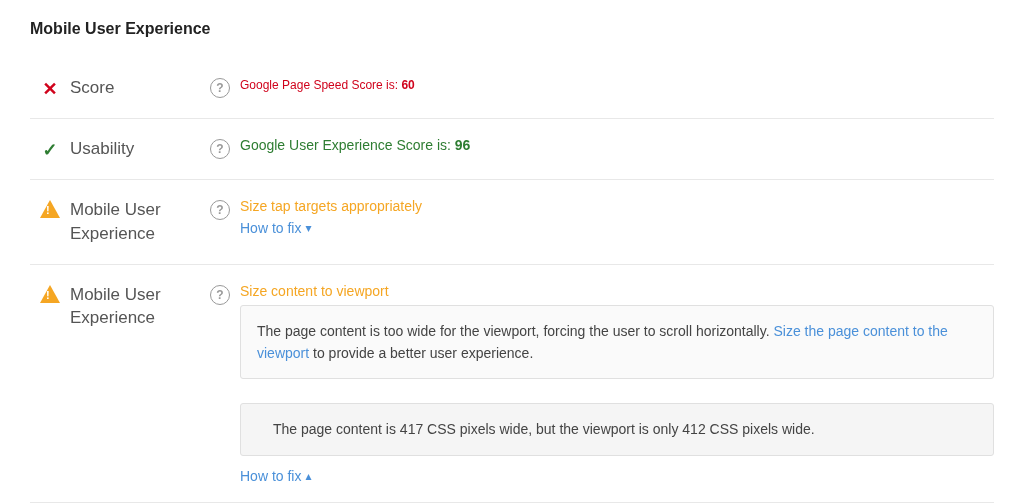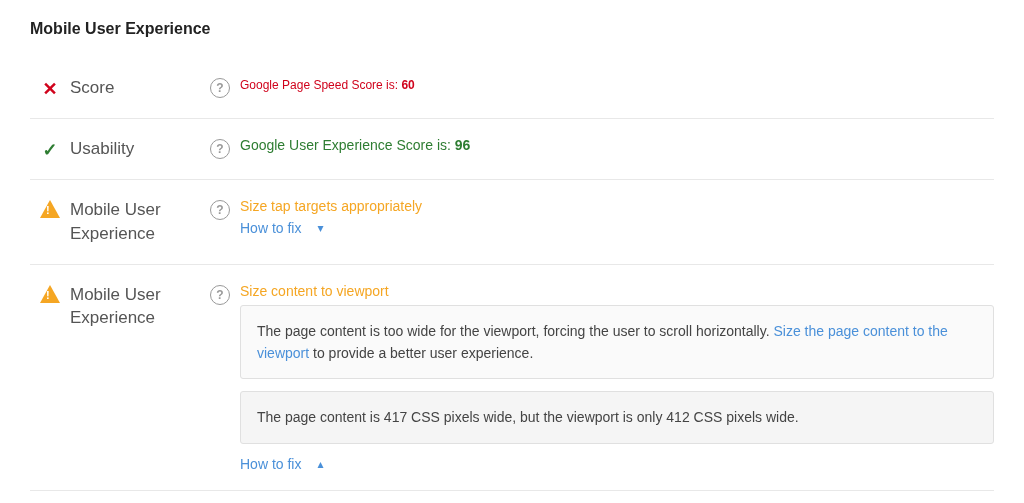--- a/index.html
+++ b/index.html
@@ -73,21 +73,21 @@
       color: #f5a623;
       font-size: 14px;
       margin-bottom: 6px;
     }
     .how-to-fix {
       color: #4a90d9;
       font-size: 14px;
       cursor: pointer;
       display: inline-flex;
       align-items: center;
-      gap: 16px;
+      gap: 4px;
     }
     .chevron {
       font-size: 12px;
     }
     
     .icon-x {
       color: #d0021b;
       font-size: 18px;
       font-weight: bold;
     }
@@ -124,34 +124,34 @@
       color: #999;
       font-size: 12px;
       font-weight: bold;
       cursor: pointer;
     }
     .detail-box {
       border: 1px solid #e0e0e0;
       background: #fafafa;
       border-radius: 3px;
       padding: 14px 16px;
-      margin-bottom: 12px;
+      margin-bottom: 24px;
       font-size: 14px;
       color: #444;
       line-height: 1.6;
     }
     .detail-box a {
       color: #4a90d9;
       text-decoration: none;
     }
     .detail-box2 {
       border: 1px solid #e0e0e0;
       background: #f5f5f5;
       border-radius: 3px;
-      padding: 14px 16px;
+      padding: 14px 32px;
       margin-bottom: 12px;
       font-size: 14px;
       color: #444;
       line-height: 1.6;
     }
   </style>
 </head>
 <body>
 
 <div class="container">

